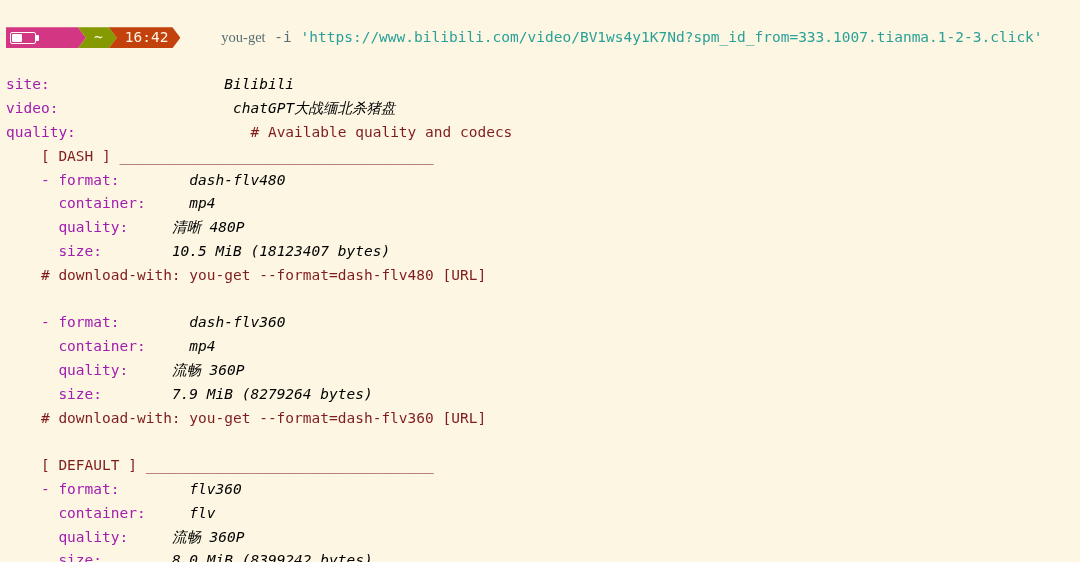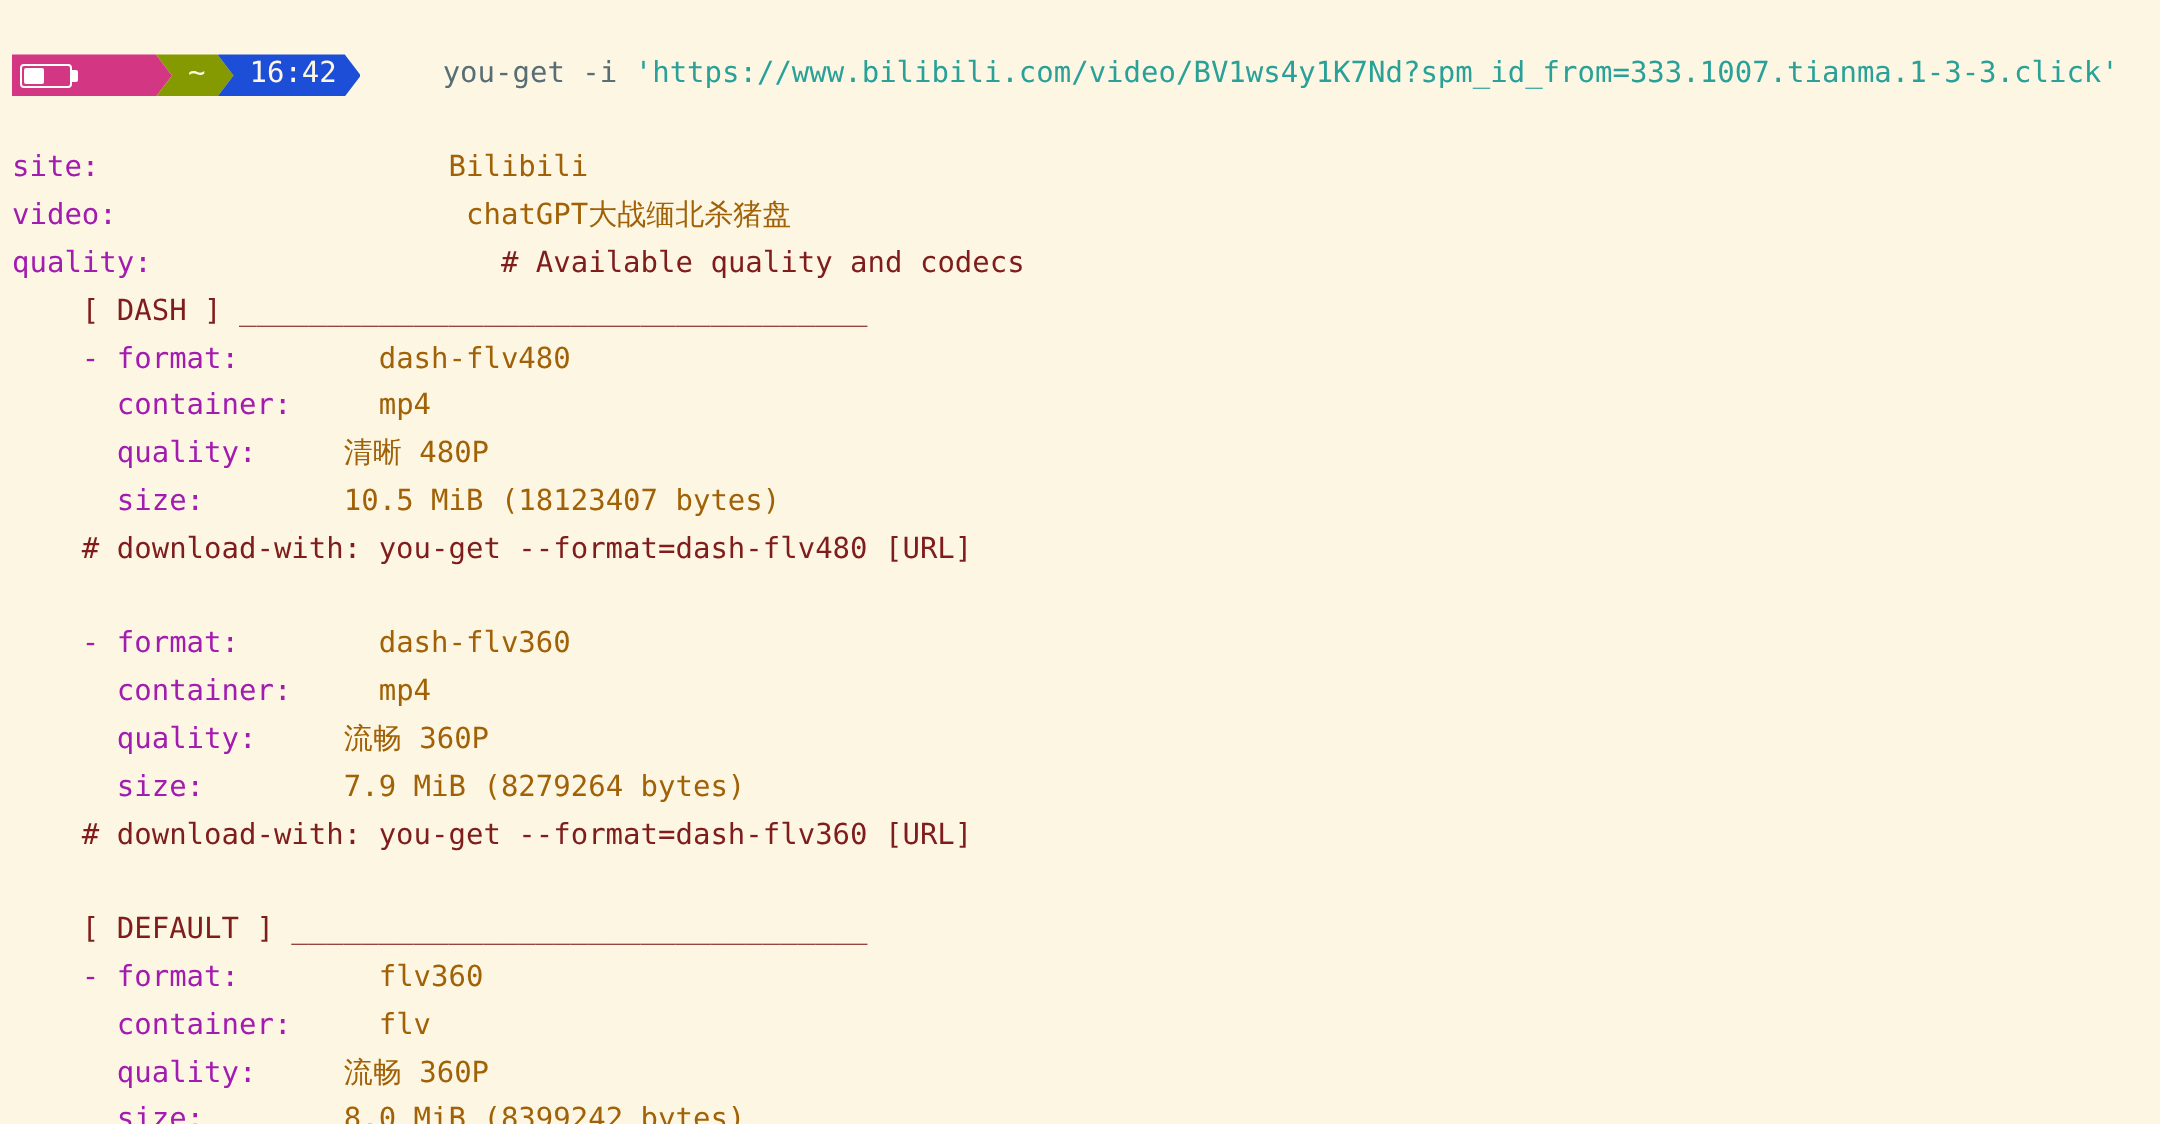--- a/index.html
+++ b/index.html
@@ -49,50 +49,50 @@
     .path {
       background: #859900;
       color: #fdf6e3;
       padding: 1px 14px 1px 16px;
       margin-left: -8px;
       height: 21px;
       clip-path: polygon(0 0, calc(100% - 8px) 0, 100% 50%, calc(100% - 8px) 100%, 0 100%, 8px 50%);
       display: inline-flex; align-items: center;
     }
     .clock {
-      background: #1d4ed8;
+      background: #c2410c;
       color: #fdf6e3;
       padding: 1px 12px 1px 16px;
       margin-left: -8px;
       height: 21px;
       clip-path: polygon(0 0, calc(100% - 8px) 0, 100% 50%, calc(100% - 8px) 100%, 0 100%, 8px 50%);
       display: inline-flex; align-items: center; font-weight: 500;
     }
     .cmd { margin-left: 6px; white-space: pre; }
-    .cmd-name  { color: #586e75; }
+    .cmd-name  { color: #586e75; font-family: Liberation Serif, serif; }
     .cmd-flag  { color: #586e75; }
     .cmd-quote { color: #2aa198; }
     .line { white-space: pre; }
     .kw  { color: #a21caf; } 
-    .c   { color: #a16207; } 
+    .c   { color: #000000; font-style: italic; } 
     .cm  { color: #7f1d1d; } 
   </style>
 </head>
 <body>
 
 <div class="prompt">
   <span class="battery">
     <span class="battery-icon">
         <span class="battery-fill"></span>
       </span>
   </span>
   <span class="path">~</span>
   <span class="clock">16:42</span>
   <span class="cmd">
-    <span class="cmd-name">you-get</span> <span class="cmd-flag">-i</span> <span class="cmd-quote">'https://www.bilibili.com/video/BV1ws4y1K7Nd?spm_id_from=333.1007.tianma.1-3-3.click'</span>
+    <span class="cmd-name">you-get</span> <span class="cmd-flag">-i</span> <span class="cmd-quote">'https://www.bilibili.com/video/BV1ws4y1K7Nd?spm_id_from=333.1007.tianma.1-2-3.click'</span>
   </span>
 </div>
 
 <div class="line"><span class="kw">site:</span><span>                    </span><span class="c">Bilibili</span></div>
 <div class="line"><span class="kw">video:</span><span>                    </span><span class="c">chatGPT大战缅北杀猪盘</span></div>
 <div class="line"><span class="kw">quality:</span><span>                    </span><span class="cm"># Available quality and codecs</span></div>
 
 <div class="line"><span class="cm">    [ DASH ] ____________________________________</span></div>
 
 <div class="line"><span class="kw">    - format:</span><span>        </span><span class="c">dash-flv480</span></div>

